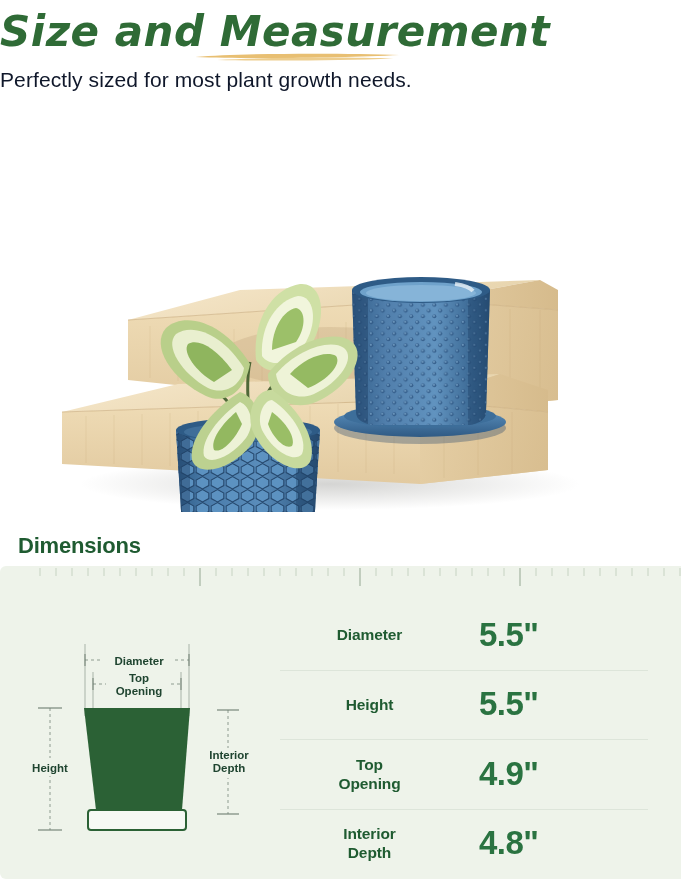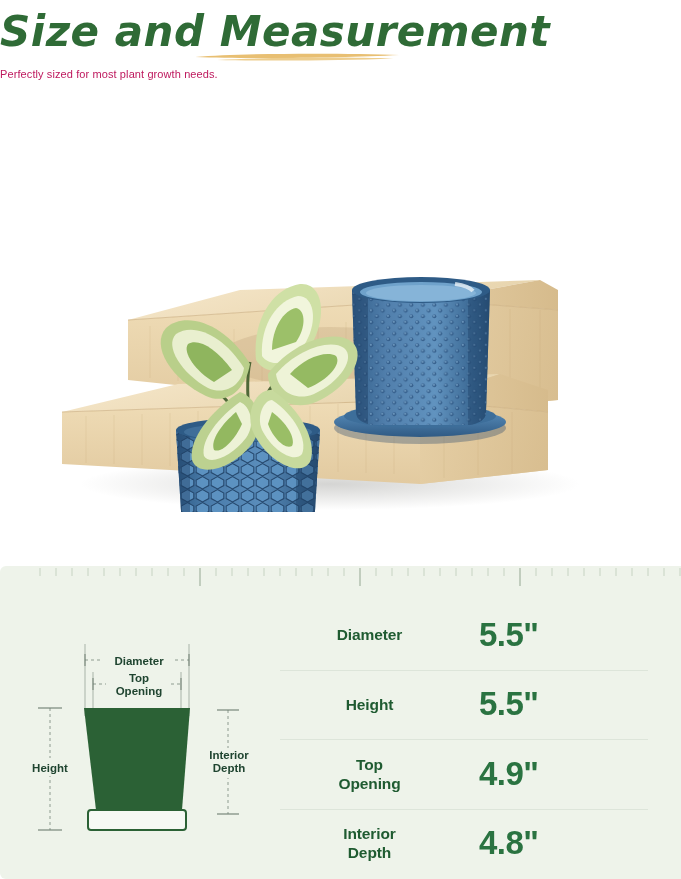--- a/index.html
+++ b/index.html
@@ -18,21 +18,21 @@
     font-family: "DejaVu Sans", sans-serif;
     font-size: 42px; font-weight: 700; font-style: italic;
     color: #2f6b36; letter-spacing: 0.5px; line-height: 52px;
     white-space: nowrap;
   }
   .title-underline {
     position: absolute; left: 48%; top: 46px; width: 208px; height: 9px;
     transform: translateX(-34%);
   }
   .subtitle {
-    margin-top: 10px; font-size: 11px; color: #be185d; font-weight: 400;
+    margin-top: 10px; font-size: 21px; color: #0f172a; font-weight: 400;
     letter-spacing: 0.1px;
   }
 
   
   .photo { position: absolute; left: 0; top: 112px; width: 681px; height: 400px; background: #fff; }
 
   
   .dim-heading {
     position: absolute; left: 18px; top: 533px;
     font-size: 22px; font-weight: 700; color: #1f5b31; letter-spacing: -0.2px;
@@ -244,20 +244,21 @@
           <path d="M236 300 C 222 312, 210 328, 214 338 C 222 342, 236 326, 242 312 Z" fill="#93b860"></path>
 
           <path d="M272 278 C 300 296, 318 330, 310 350 C 300 366, 268 350, 254 322 C 244 302, 256 276, 272 278 Z" fill="#c7da9d"></path>
           <path d="M272 288 C 294 302, 308 328, 302 342 C 294 352, 272 338, 262 318 C 256 304, 264 288, 272 288 Z" fill="#f0f4da"></path>
           <path d="M272 300 C 286 310, 296 326, 292 334 C 284 338, 272 324, 268 312 Z" fill="#9abe66"></path>
         </g>
       </g>
     </svg>
   </div>
 
+  <div class="dim-heading">Dimensions</div>
 
   <div class="panel">
 
     <svg class="ruler" viewBox="0 0 681 26" preserveAspectRatio="none">
       <g stroke="#c6d3c2" stroke-width="1">
         <path d="M40 2 L40 10"></path>
           <path d="M56 2 L56 10"></path>
           <path d="M72 2 L72 10"></path>
           <path d="M88 2 L88 10"></path>
         <path d="M104 2 L104 10"></path>

